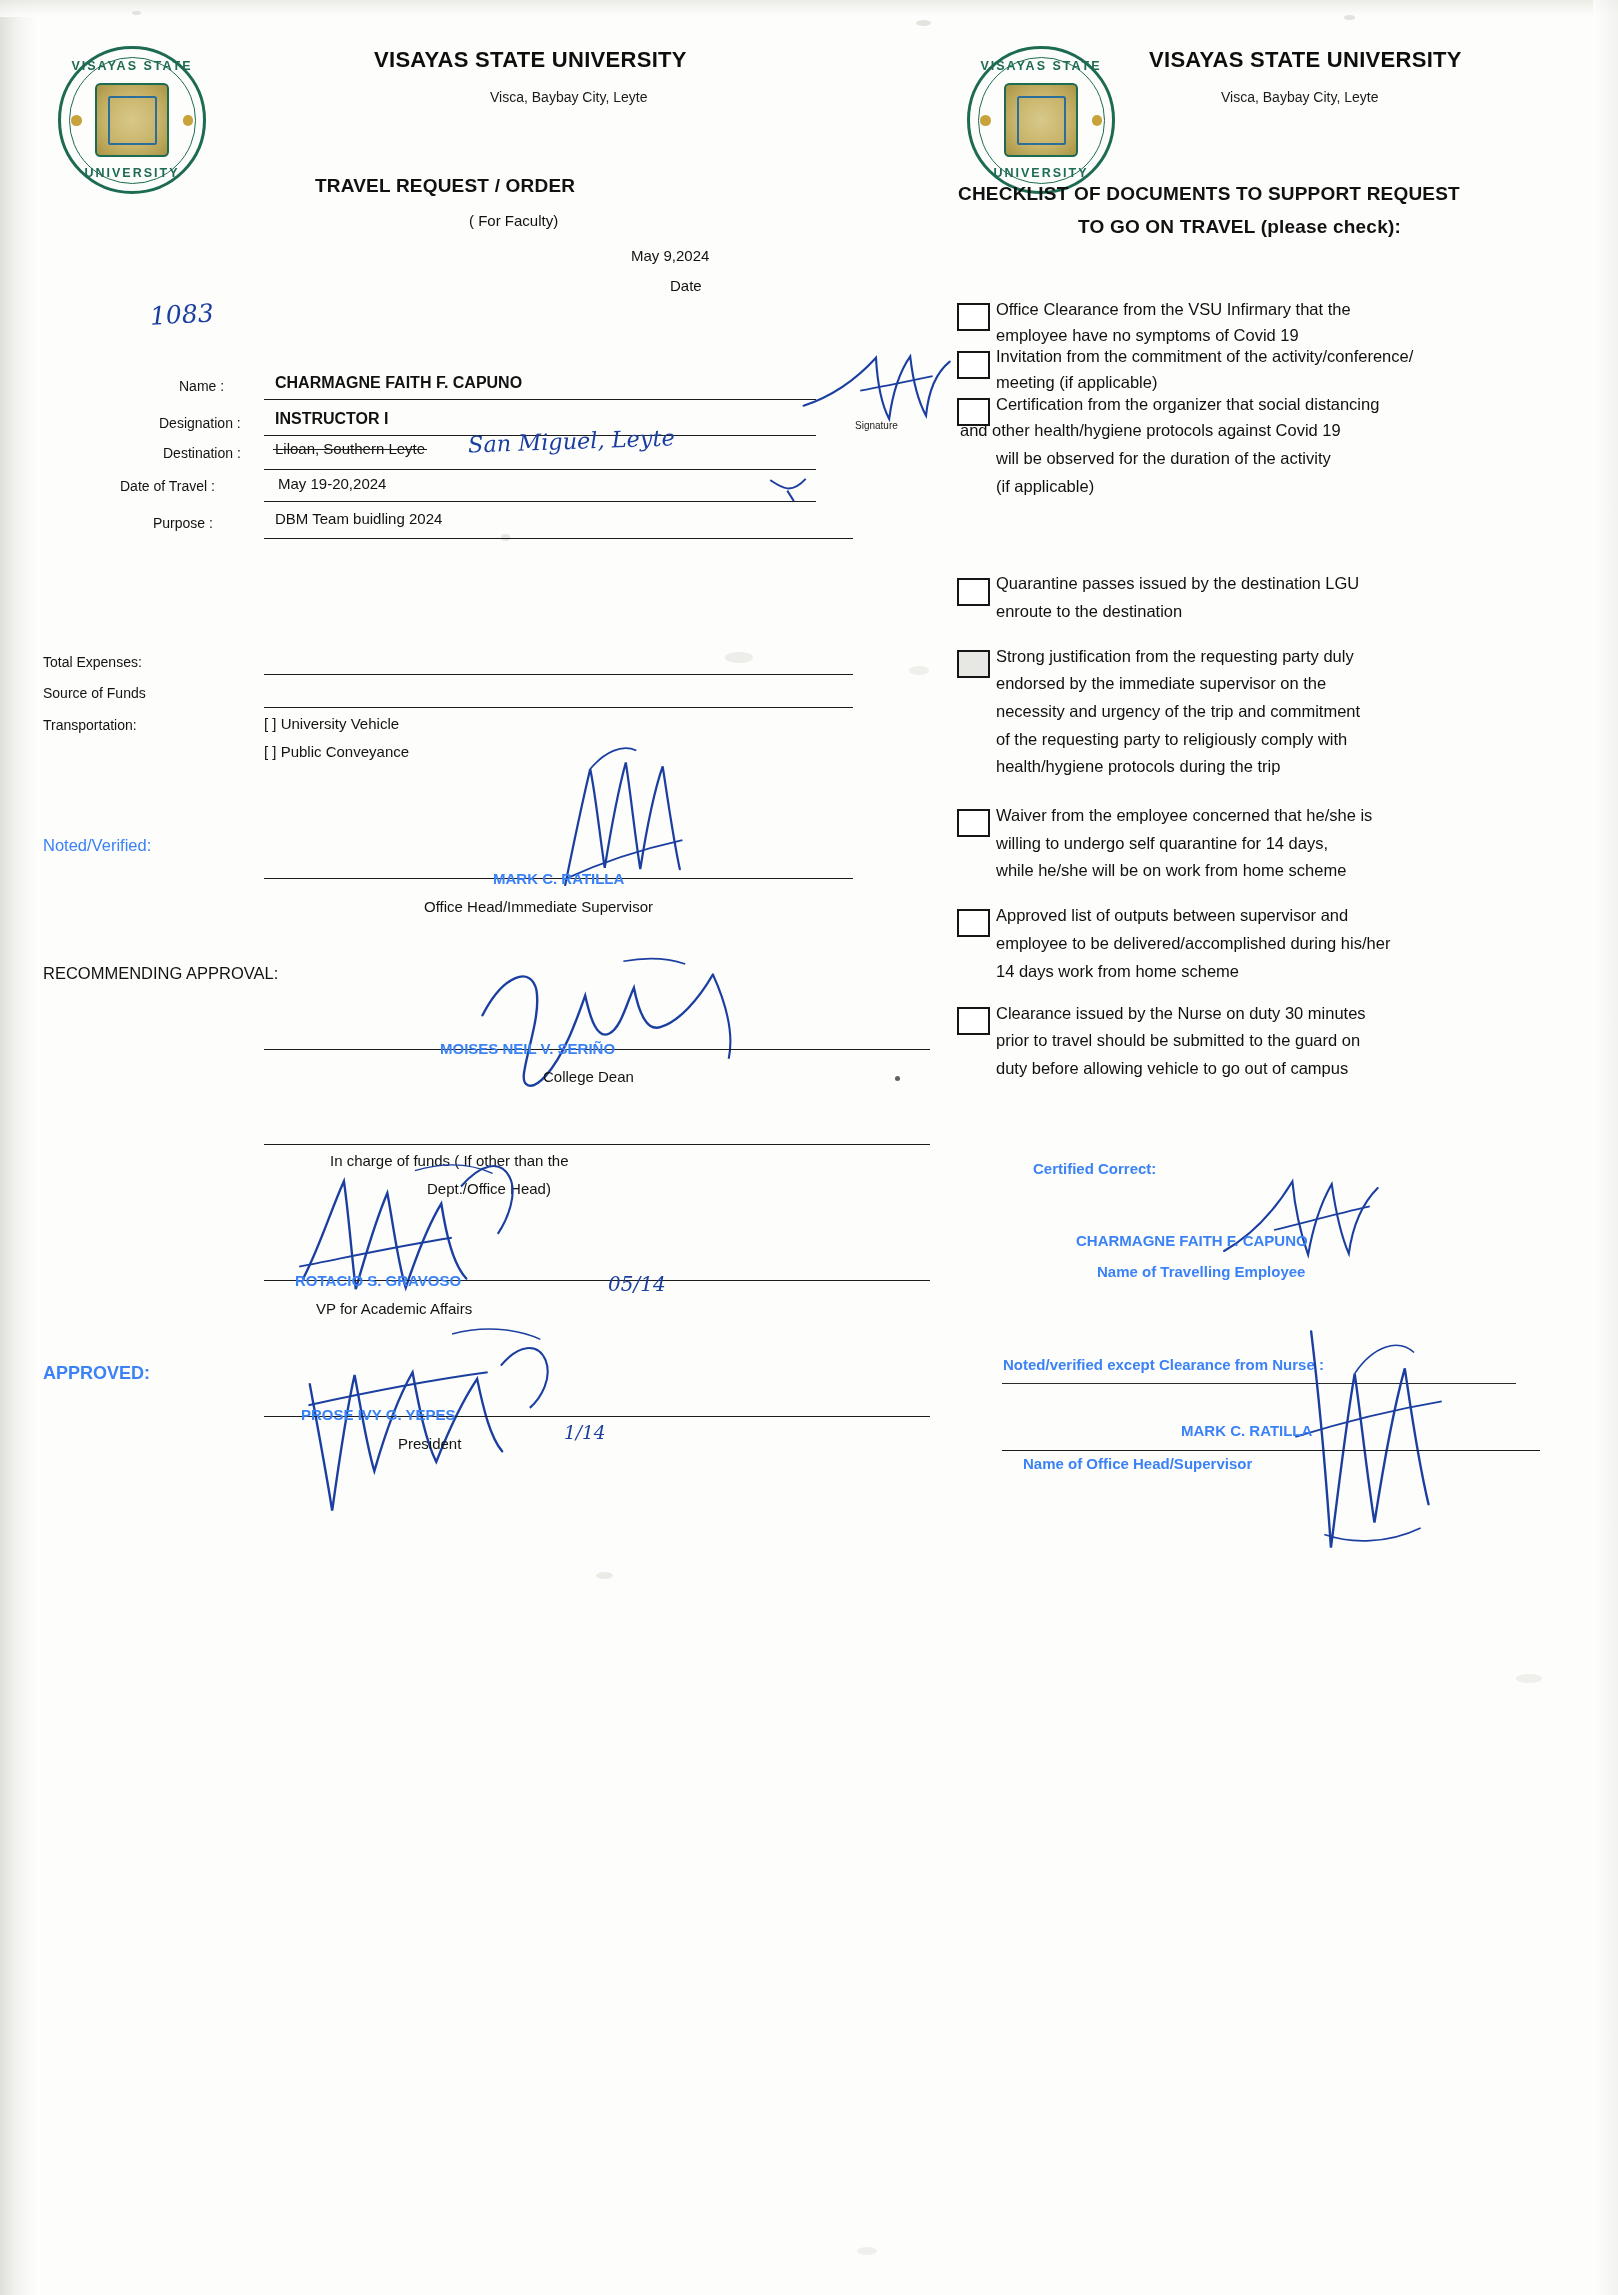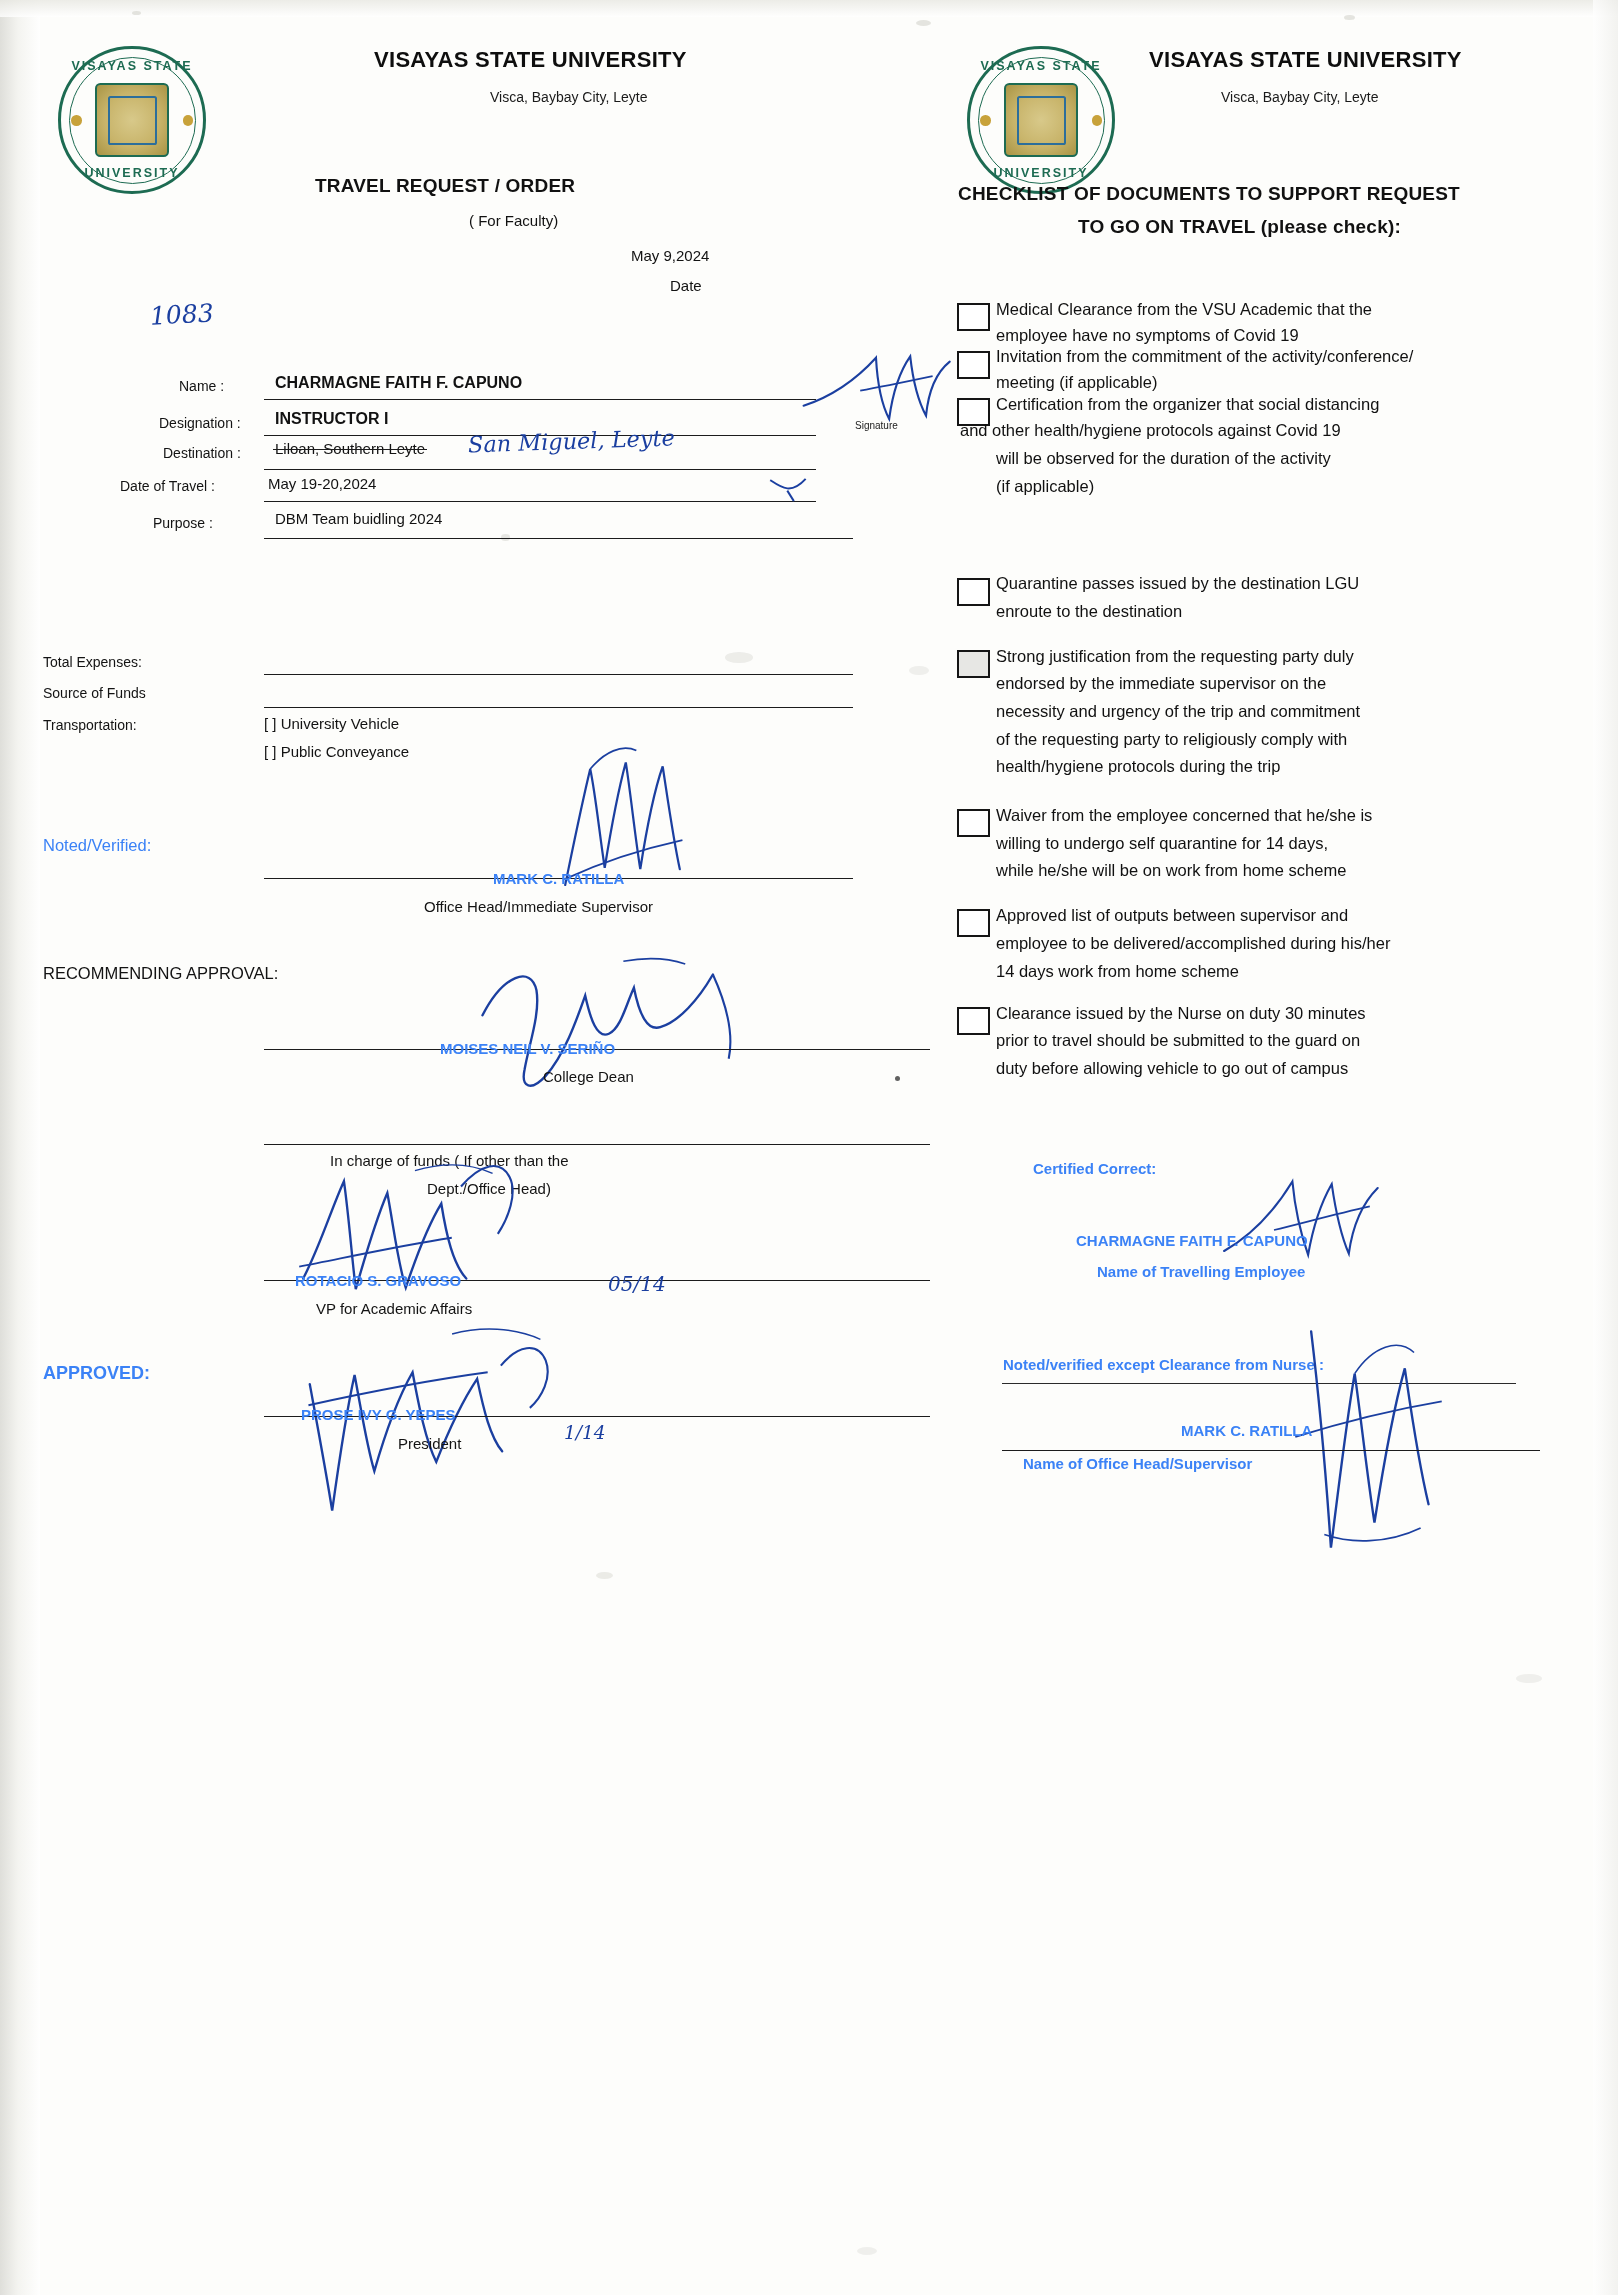--- a/index.html
+++ b/index.html
@@ -269,21 +269,21 @@
   <div class="rule" style="left:264px; top:435px; width:552px;"></div>
 
   <div class="lbl" style="left:163px; top:445px;">Destination :</div>
   <div class="val-n" style="left:275px; top:440px;">
     <span class="strike">Liloan, Southern Leyte</span>
   </div>
   <div class="hand" style="left:468px; top:428px; font-size:22.4px; transform:rotate(-2deg);">San Miguel, Leyte</div>
   <div class="rule" style="left:264px; top:469px; width:552px;"></div>
 
   <div class="lbl" style="left:120px; top:478px;">Date of Travel :</div>
-  <div class="val-n" style="left:268px; top:475px;text-align:center;">May 19-20,2024</div>
+  <div class="val-n" style="left:278px; top:475px;text-align:center;">May 19-20,2024</div>
   <div class="rule" style="left:264px; top:501px; width:552px;"></div>
 
   <div class="lbl" style="left:153px; top:515px;">Purpose :</div>
   <div class="val-n" style="left:275px; top:510px;">DBM Team buidling 2024</div>
   <div class="rule" style="left:264px; top:538px; width:589px;"></div>
 
   <div class="sig-label" style="left:855px; top:420px;">Signature</div>
 
   <div class="ink" style="left:797px; top:343px;">
     <svg width="158" height="86" viewBox="0 0 240 130">
@@ -365,21 +365,21 @@
   <div class="lbl" style="left:398px; top:1435px; font-size:15px;">President</div>
   <div class="hand" style="left:564px; top:1422px; font-size:18.5px;">1/14</div>
 
   <div class="univ-name" style="left:1149px; top:47px;">VISAYAS STATE UNIVERSITY</div>
   <div class="univ-addr" style="left:1221px; top:89px;">Visca, Baybay City, Leyte</div>
 
   <div class="doc-title" style="left:958px; top:183px;">CHECKLIST OF DOCUMENTS TO SUPPORT REQUEST</div>
   <div class="doc-title" style="left:1078px; top:216px;">TO GO ON TRAVEL (please check):</div>
 
   <div class="chk-box" style="left:957px; top:303px;"></div>
-  <div class="chk-text" style="left:996px; top:298px;">Medical Clearance from the VSU Academic that the</div>
+  <div class="chk-text" style="left:996px; top:298px;">Office Clearance from the VSU Infirmary that the</div>
   <div class="chk-text" style="left:996px; top:324px;">employee have no symptoms of Covid 19</div>
 
   <div class="chk-box" style="left:957px; top:351px;"></div>
   <div class="chk-text" style="left:996px; top:345px;">Invitation from the commitment of the activity/conference/</div>
   <div class="chk-text" style="left:996px; top:371px;text-align:center;">meeting (if applicable)</div>
 
   <div class="chk-box" style="left:957px; top:398px;"></div>
   <div class="chk-text" style="left:996px; top:393px;">Certification from the organizer that social distancing</div>
   <div class="chk-text" style="left:960px; top:419px;text-align:right;">and other health/hygiene protocols against Covid 19</div>
   <div class="chk-text" style="left:996px; top:447px;">will be observed for the duration of the activity</div>

